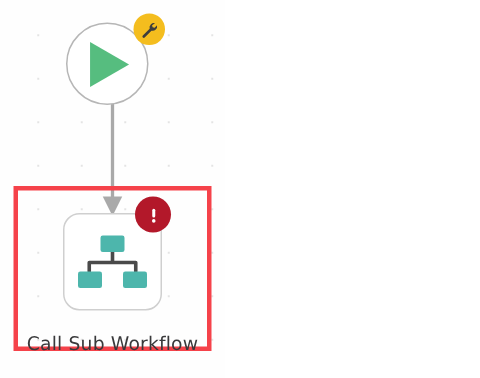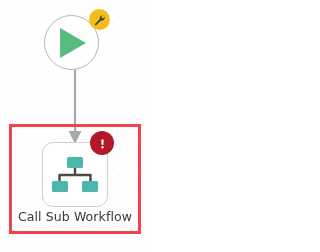--- a/index.html
+++ b/index.html
@@ -116,21 +116,21 @@
     display: flex;
     align-items: center;
     justify-content: center;
     box-sizing: border-box;
   }
 
   
   .node-label {
     position: absolute;
     left: 12px;
-    top: 209px;
+    top: 221px;
     width: 126px;
     text-align: center;
     font-size: 12.5px;
     line-height: 16px;
     color: #39393b;
     letter-spacing: 0.1px;
     white-space: nowrap;
   }
 </style>
 </head>

